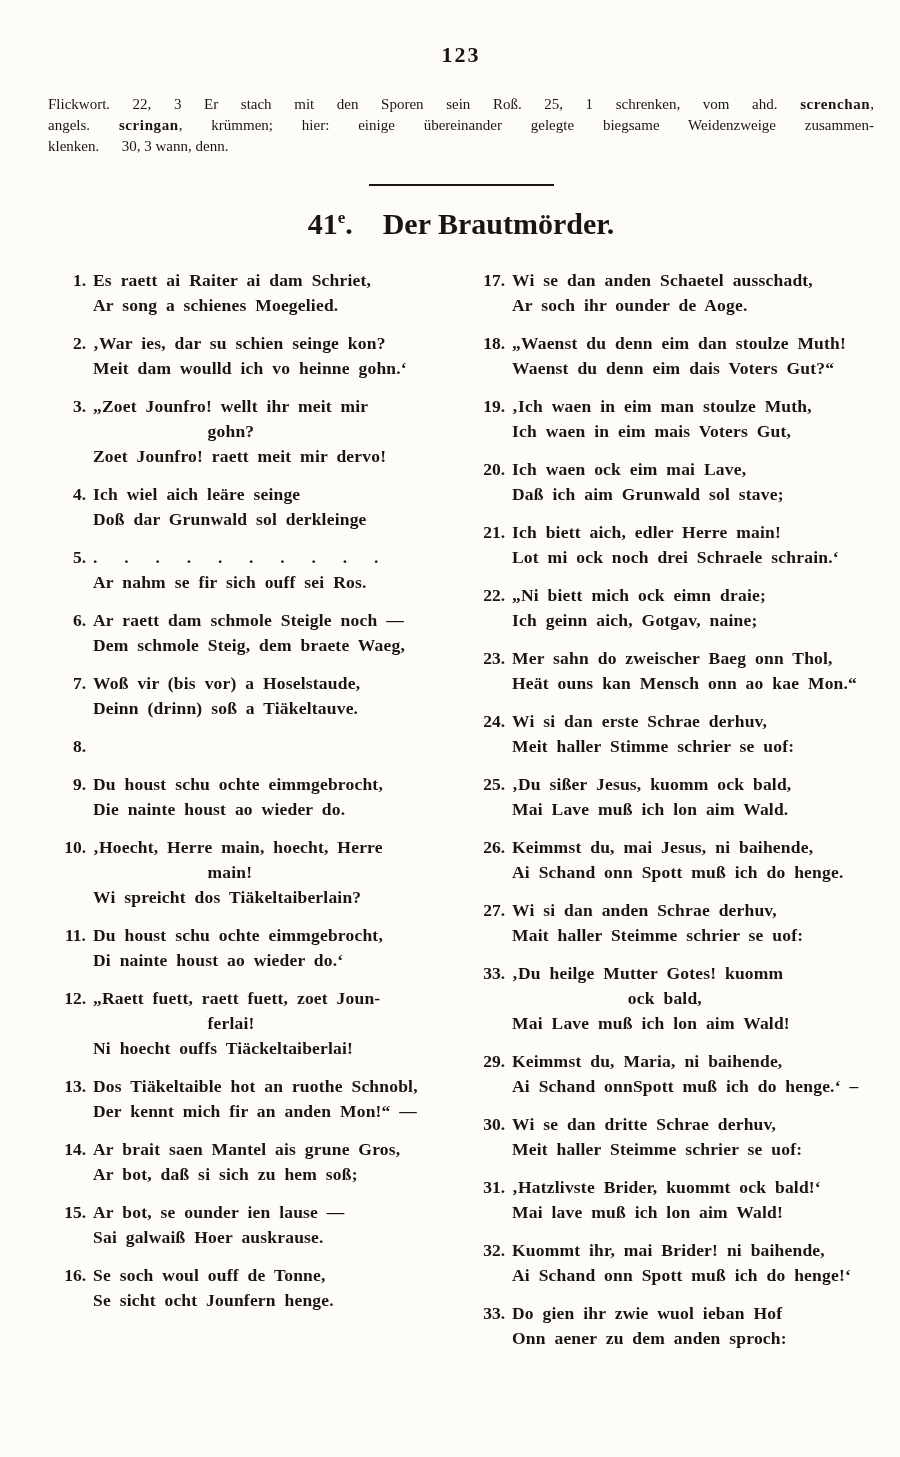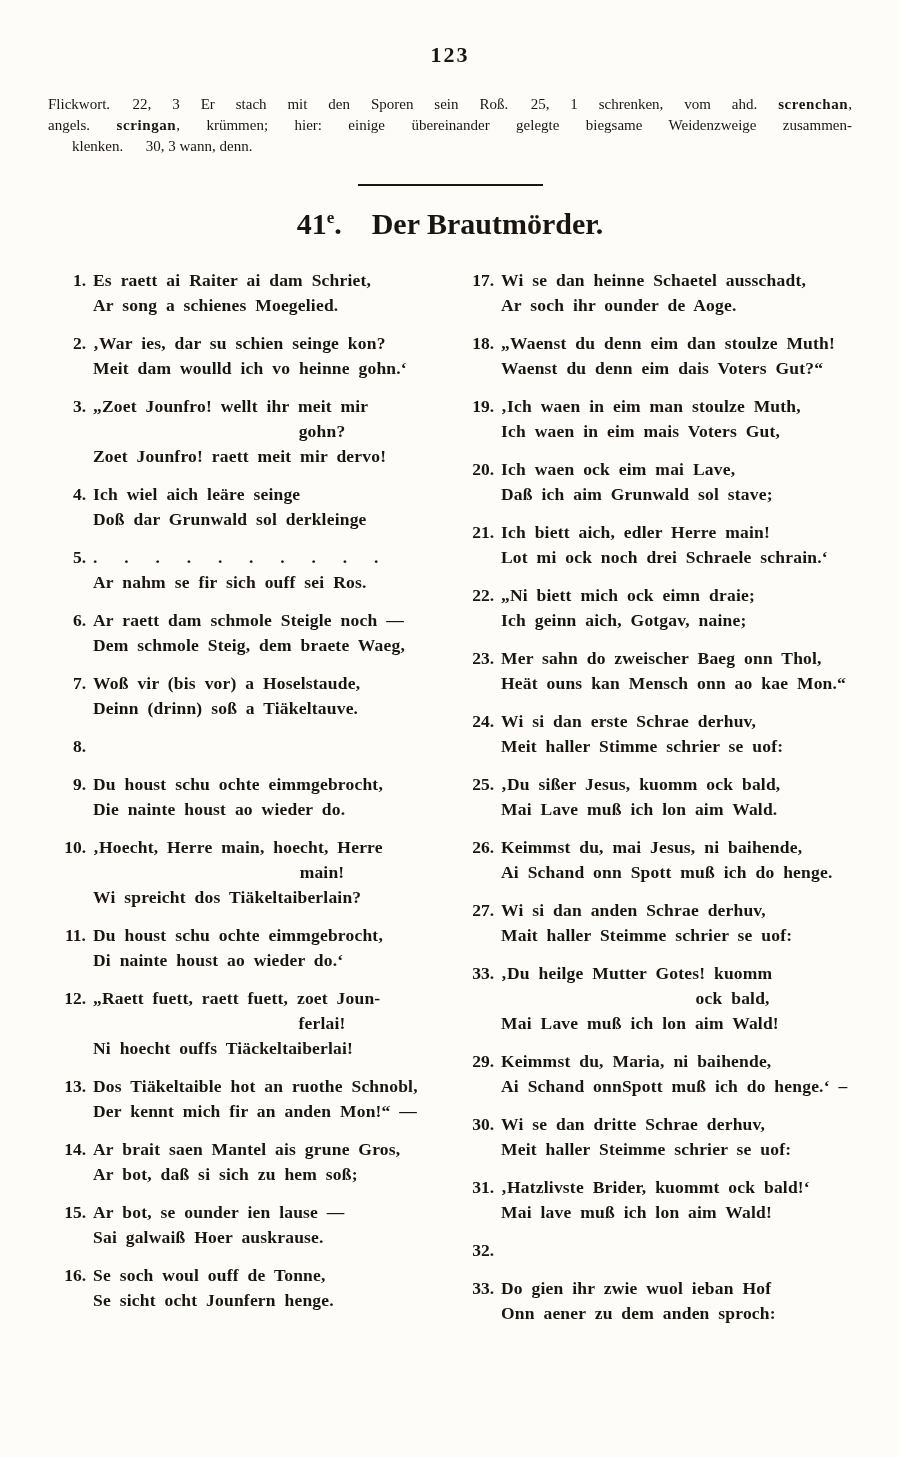--- a/index.html
+++ b/index.html
@@ -2,30 +2,30 @@
 <html style="--paper: #fdfcf8; --ink: #1b1510;"><head>
 <meta charset="utf-8">
 <style>
   :root { --paper:#fdfcf8; --ink:#1b1510; }
   html,body { margin:0; padding:0; }
   body {
     width:900px; height:1457px; overflow:hidden;
     background:var(--paper); color:var(--ink);
     font-family:"Liberation Serif", serif;
   }
-  .page { padding:42px 48px 0 48px; }
+  .page { padding:42px 26px 0 48px; }
 
   .pagenum {
     text-align:center; font-size:22px; font-weight:bold;
     letter-spacing:2px; margin-bottom:26px;
   }
 
   .footnote { font-size:15px; line-height:21px; }
   .fn-line { text-align:justify; text-align-last:justify; }
-  .fn-line:last-child { text-align:justify; text-align-last:left;margin-left:24px; }
+  .fn-line:last-child { text-align:justify; text-align-last:left; }
   .antiqua { font-weight:bold; letter-spacing:0.6px; }
 
   .divider {
     width:185px; border:0; border-top:2px solid var(--ink);
     margin:27px auto 0 auto;
   }
 
   .title { text-align:center; font-size:30px; font-weight:bold; margin-top:21px; }
   .title sup { font-size:17px; }
 
@@ -37,21 +37,21 @@
   .verse { display:flex; margin-bottom:13px; }
   .vnum {
     flex:0 0 38px; width:38px; text-align:right; padding-right:7px;
     font-size:17.5px; font-weight:bold; line-height:25px;
   }
   .vbody { flex:1; min-width:0; }
   .vline {
     font-size:17.5px; font-weight:bold; line-height:25px;
     word-spacing:0.24em; letter-spacing:0.2px;
   }
-  .vline.overflow { text-align:center; padding-left:32%; }
+  .vline.overflow { text-align:left; padding-left:32%; }
 </style>
 </head>
 <body>
 
 <div class="page">
   <div class="pagenum">123</div>
 
   <div class="footnote">
       <div class="fn-line"><span>Flickwort.  22, 3 Er stach mit den Sporen sein Roß.  25, 1 schrenken, vom ahd. </span><span class="antiqua">screnchan</span><span>,</span></div>
       <div class="fn-line"><span>angels. </span><span class="antiqua">scringan</span><span>, krümmen; hier: einige übereinander gelegte biegsame Weidenzweige zusammen-</span></div>
@@ -173,21 +173,21 @@
           <div class="vbody">
             <div class="vline">Se soch woul ouff de Tonne,</div>
             <div class="vline">Se sicht ocht Jounfern henge.</div>
           </div>
         </div>
       </div>
     <div class="col col-right">
         <div class="verse">
           <span class="vnum">17.</span>
           <div class="vbody">
-            <div class="vline">Wi se dan heinne Schaetel ausschadt,</div>
+            <div class="vline">Wi se dan anden Schaetel ausschadt,</div>
             <div class="vline">Ar soch ihr ounder de Aoge.</div>
           </div>
         </div>
         <div class="verse">
           <span class="vnum">18.</span>
           <div class="vbody">
             <div class="vline">„Waenst du denn eim dan stoulze Muth!</div>
             <div class="vline">Waenst du denn eim dais Voters Gut?“</div>
           </div>
         </div>
@@ -278,20 +278,24 @@
         </div>
         <div class="verse">
           <span class="vnum">31.</span>
           <div class="vbody">
             <div class="vline">‚Hatzlivste Brider, kuommt ock bald!‘</div>
             <div class="vline">Mai lave muß ich lon aim Wald!</div>
           </div>
         </div>
         <div class="verse">
           <span class="vnum">32.</span>
+          <div class="vbody">
+            <div class="vline">Kuommt ihr, mai Brider! ni baihende,</div>
+            <div class="vline">Ai Schand onn Spott muß ich do henge!‘</div>
+          </div>
         </div>
         <div class="verse">
           <span class="vnum">33.</span>
           <div class="vbody">
             <div class="vline">Do gien ihr zwie wuol ieban Hof</div>
             <div class="vline">Onn aener zu dem anden sproch:</div>
           </div>
         </div>
       </div>
   </div>

